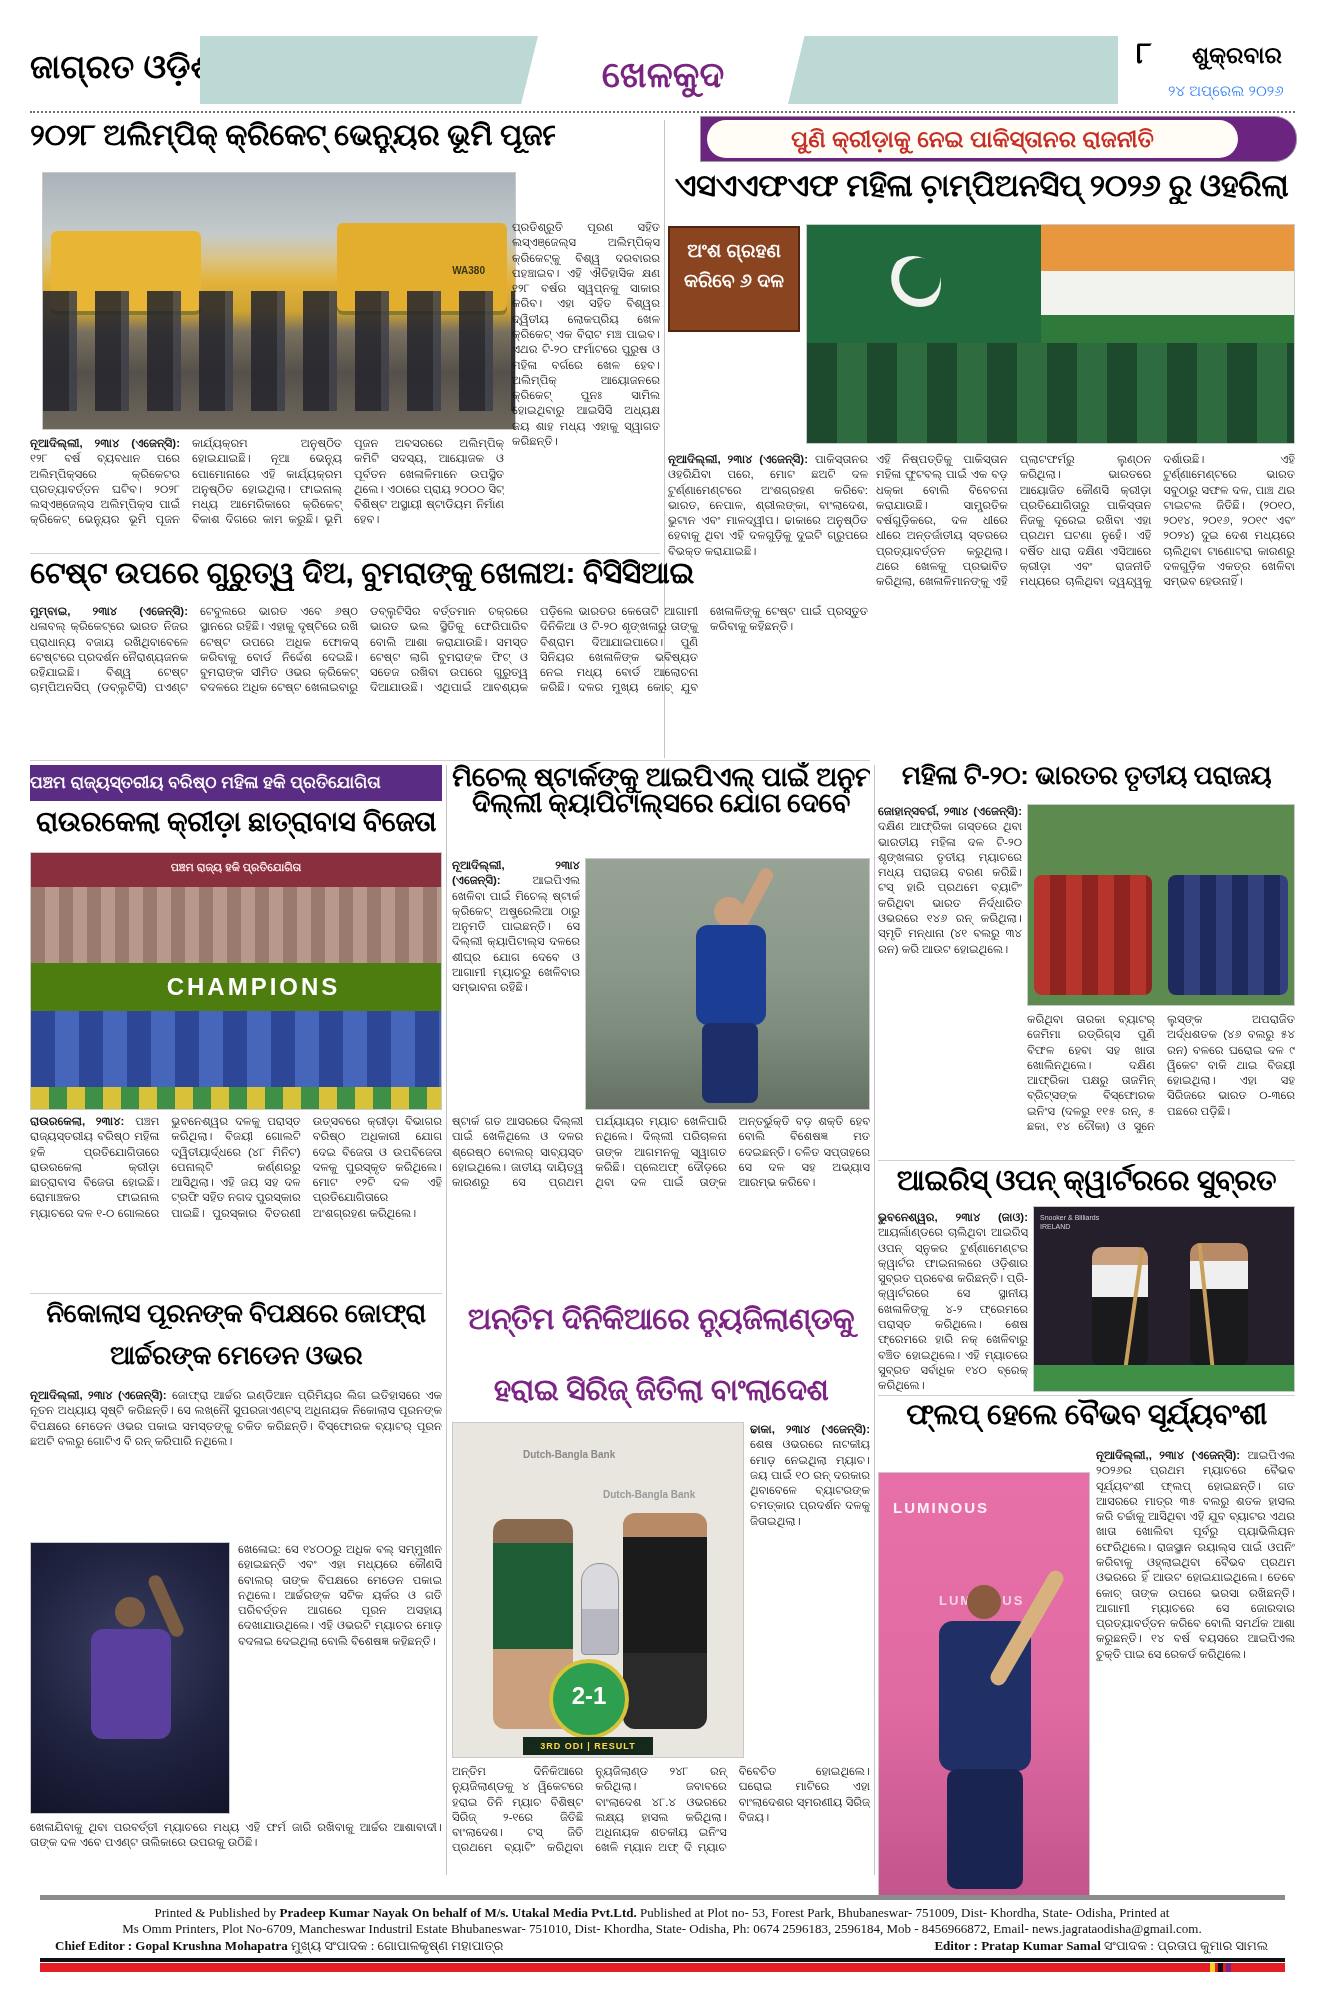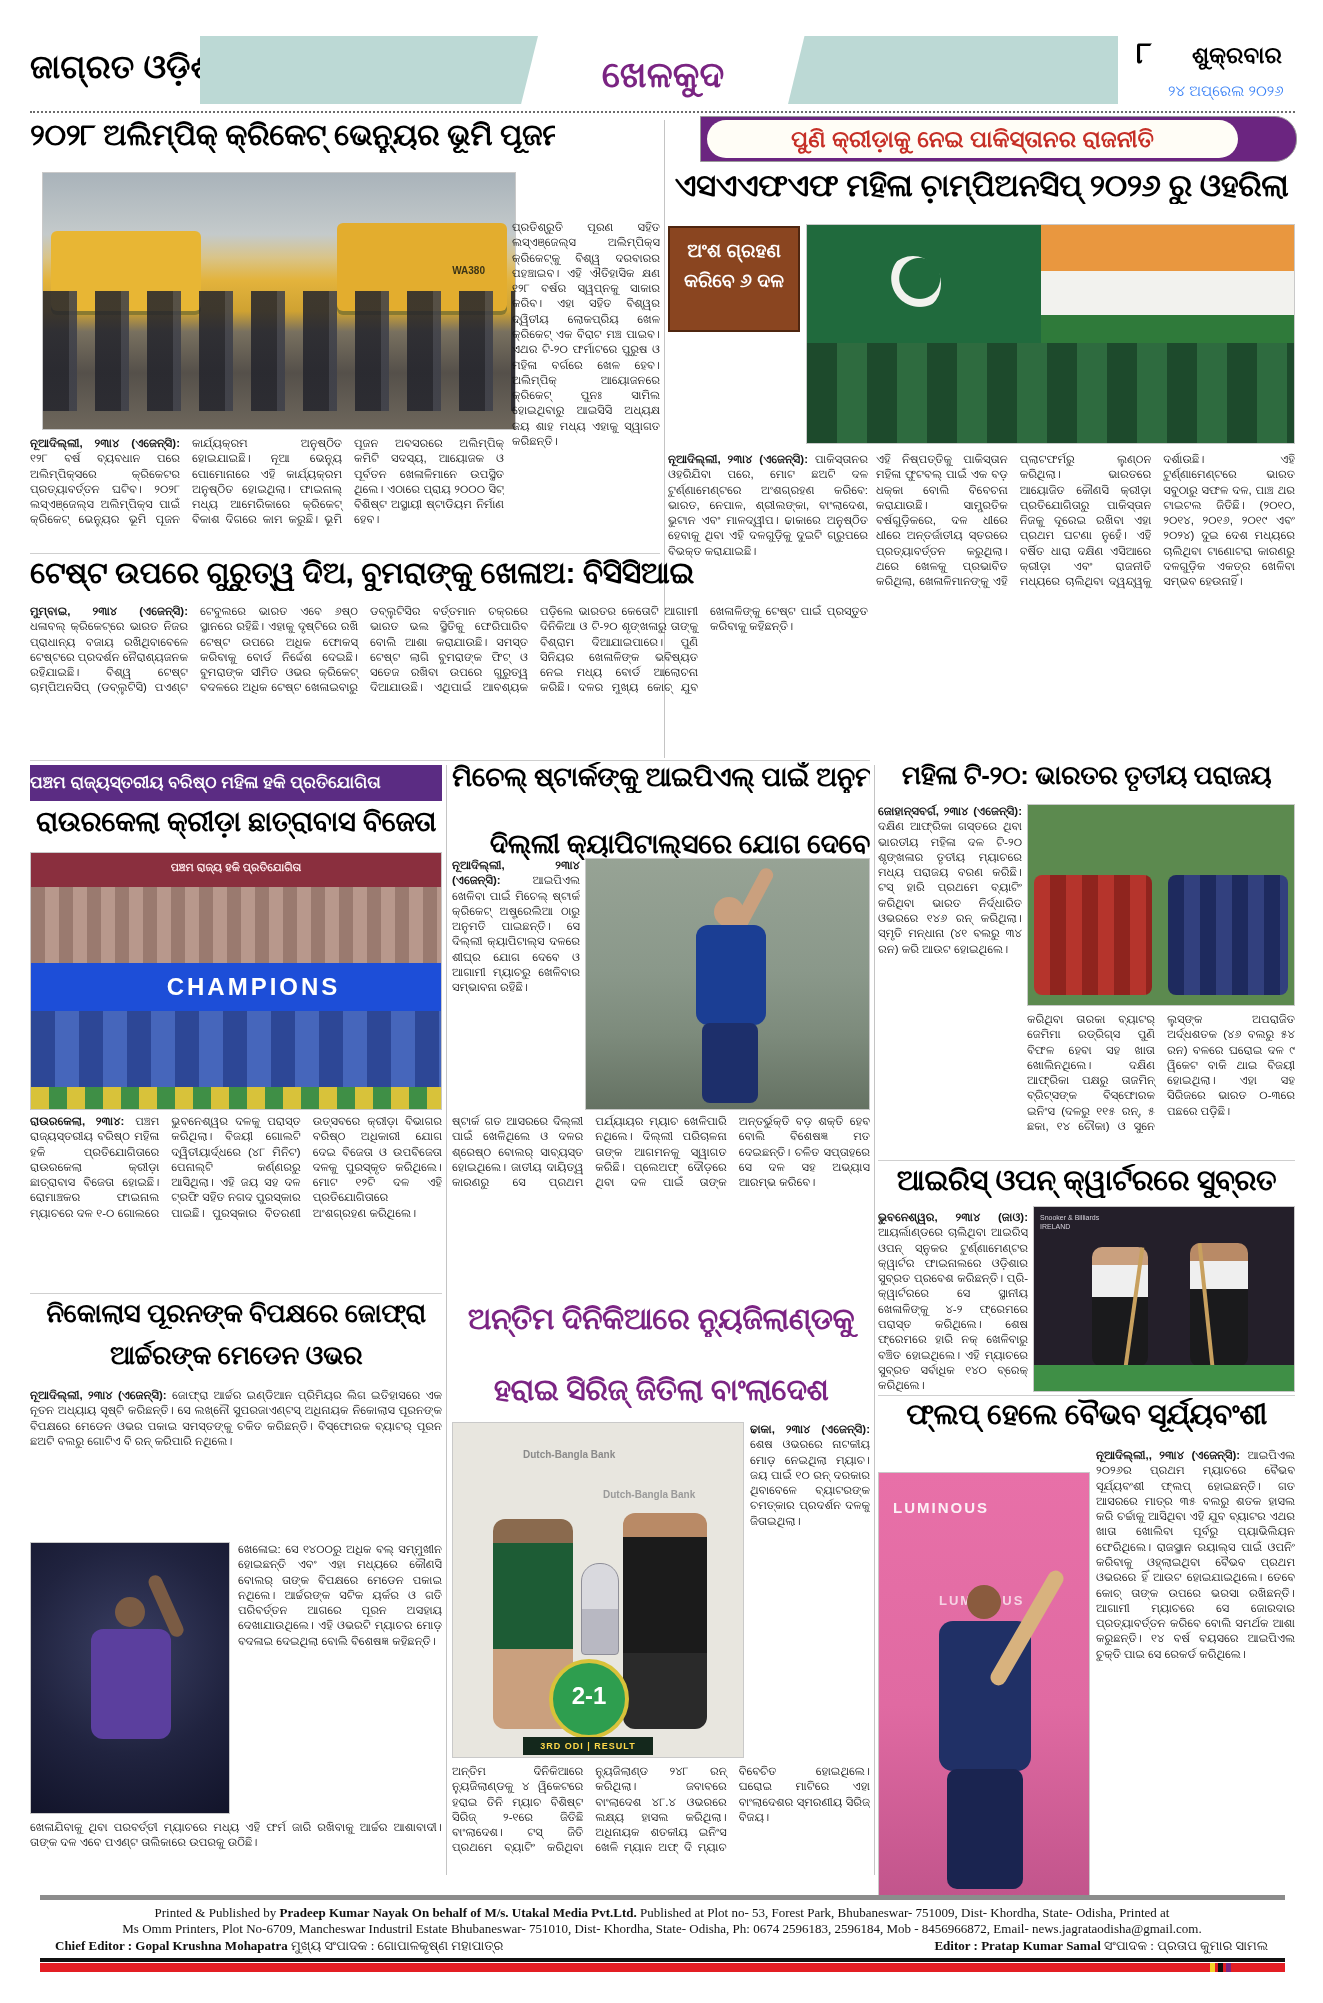--- a/index.html
+++ b/index.html
@@ -108,36 +108,36 @@
   <div class="hline" style="left:30px;top:760px;width:840px;"></div>
 
   <div class="kicker-bar" style="left:30px;top:765px;width:412px;height:36px;font-size:17px;line-height:36px;">ପଞ୍ଚମ ରାଜ୍ୟସ୍ତରୀୟ ବରିଷ୍ଠ ମହିଳା ହକି ପ୍ରତିଯୋଗିତା</div>
 
   <div class="hl" style="left:30px;top:806px;width:412px;font-size:28px;text-align:center;">ରାଉରକେଲା କ୍ରୀଡ଼ା ଛାତ୍ରାବାସ ବିଜେତା</div>
 
   <div class="photo" style="left:30px;top:852px;width:412px;height:258px;background:#8a2f3e;">
     <div class="fig" style="left:0;right:0;top:8px;text-align:center;color:#ffe9ec;font-size:11px;font-weight:bold;">ପଞ୍ଚମ ରାଜ୍ୟ ହକି ପ୍ରତିଯୋଗିତା</div>
     <div class="fig" style="left:0;right:0;top:34px;height:76px;
                 background:repeating-linear-gradient(90deg,#9a7a6f 0 14px,#b8988c 14px 28px);"></div>
-    <div class="fig" style="left:0;right:0;top:110px;height:48px;background:#1d4ed8;color:#fff;font-weight:bold;
+    <div class="fig" style="left:0;right:0;top:110px;height:48px;background:#4d7c0f;color:#fff;font-weight:bold;
                 font-size:24px;letter-spacing:3px;text-align:center;line-height:48px;padding-left:35px;">CHAMPIONS</div>
     <div class="fig" style="left:0;right:0;top:158px;height:78px;
                 background:repeating-linear-gradient(90deg,#2d4796 0 24px,#4666bb 24px 48px);"></div>
     <div class="fig" style="left:0;right:0;bottom:0;height:22px;background:repeating-linear-gradient(90deg,#d8c23a 0 18px,#3f8f46 18px 36px);"></div>
   </div>
 
   <div class="body-text cols3" style="left:30px;top:1114px;width:412px;height:176px;">
     <span class="dateline">ରାଉରକେଲା, ୨୩ା୪:</span>
     <span>ପଞ୍ଚମ ରାଜ୍ୟସ୍ତରୀୟ ବରିଷ୍ଠ ମହିଳା ହକି ପ୍ରତିଯୋଗିତାରେ ରାଉରକେଲା କ୍ରୀଡ଼ା ଛାତ୍ରାବାସ ବିଜେତା ହୋଇଛି। ରୋମାଞ୍ଚକର ଫାଇନାଲ ମ୍ୟାଚରେ ଦଳ ୧-୦ ଗୋଲରେ ଭୁବନେଶ୍ୱର ଦଳକୁ ପରାସ୍ତ କରିଥିଲା। ବିଜୟୀ ଗୋଲଟି ଦ୍ୱିତୀୟାର୍ଦ୍ଧରେ (୪୮ ମିନିଟ) ପେନାଲ୍ଟି କର୍ଣ୍ଣରରୁ ଆସିଥିଲା। ଏହି ଜୟ ସହ ଦଳ ଟ୍ରଫି ସହିତ ନଗଦ ପୁରସ୍କାର ପାଇଛି। ପୁରସ୍କାର ବିତରଣୀ ଉତ୍ସବରେ କ୍ରୀଡ଼ା ବିଭାଗର ବରିଷ୍ଠ ଅଧିକାରୀ ଯୋଗ ଦେଇ ବିଜେତା ଓ ଉପବିଜେତା ଦଳକୁ ପୁରସ୍କୃତ କରିଥିଲେ। ମୋଟ ୧୨ଟି ଦଳ ଏହି ପ୍ରତିଯୋଗିତାରେ ଅଂଶଗ୍ରହଣ କରିଥିଲେ।</span>
   </div>
 
   <div class="vline" style="left:446px;top:765px;height:1110px;"></div>
 
   <div class="hl" style="left:452px;top:762px;width:418px;font-size:27px;text-align:center;">ମିଚେଲ୍ ଷ୍ଟାର୍କଙ୍କୁ ଆଇପିଏଲ୍ ପାଇଁ ଅନୁମତି,</div>
-  <div class="hl" style="left:452px;top:829px;width:418px;font-size:27px;text-align:right;">ଦିଲ୍ଲୀ କ୍ୟାପିଟାଲ୍ସରେ ଯୋଗ ଦେବେ</div>
+  <div class="hl" style="left:452px;top:788px;width:418px;font-size:27px;text-align:center;font-family:Liberation Serif, serif;">ଦିଲ୍ଲୀ କ୍ୟାପିଟାଲ୍ସରେ ଯୋଗ ଦେବେ</div>
 
   <div class="body-text" style="left:452px;top:858px;width:128px;height:252px;">
     <span class="dateline">ନୂଆଦିଲ୍ଲୀ, ୨୩ା୪ (ଏଜେନ୍ସି):</span>
     <span>ଆଇପିଏଲ ଖେଳିବା ପାଇଁ ମିଚେଲ୍ ଷ୍ଟାର୍କ କ୍ରିକେଟ୍ ଅଷ୍ଟ୍ରେଲିଆ ଠାରୁ ଅନୁମତି ପାଇଛନ୍ତି। ସେ ଦିଲ୍ଲୀ କ୍ୟାପିଟାଲ୍ସ ଦଳରେ ଶୀଘ୍ର ଯୋଗ ଦେବେ ଓ ଆଗାମୀ ମ୍ୟାଚରୁ ଖେଳିବାର ସମ୍ଭାବନା ରହିଛି।</span>
   </div>
 
   <div class="photo" style="left:585px;top:858px;width:285px;height:252px;
               background:linear-gradient(180deg,#97a395 0%,#8a988a 45%,#7d8b7c 70%,#657263 100%);">
     <div class="fig" style="left:128px;top:38px;width:30px;height:30px;border-radius:50%;background:#caa07e;"></div>
     <div class="fig" style="left:160px;top:6px;width:14px;height:70px;background:#caa07e;transform:rotate(28deg);border-radius:7px;"></div>

